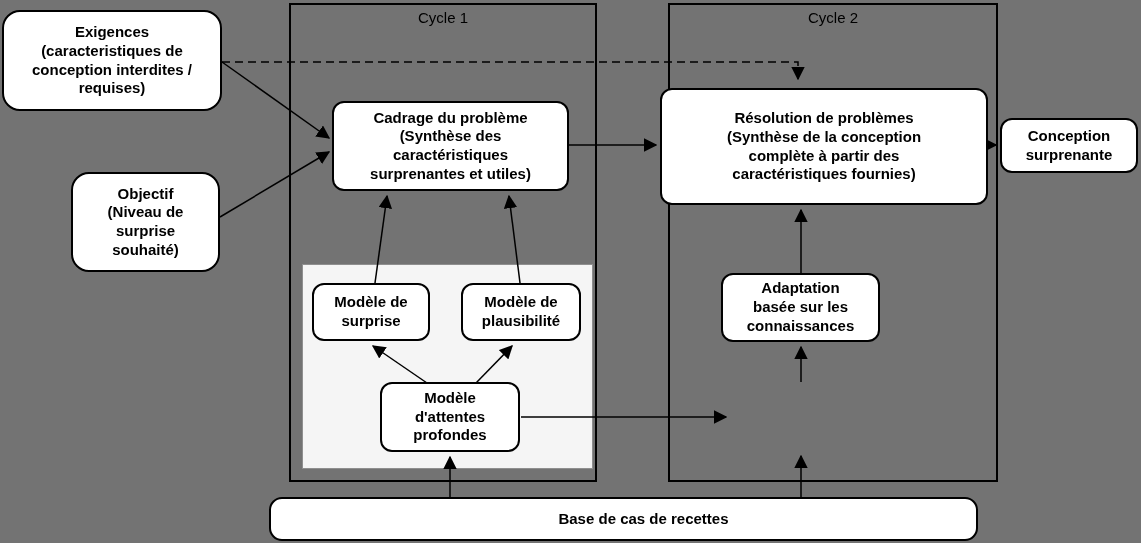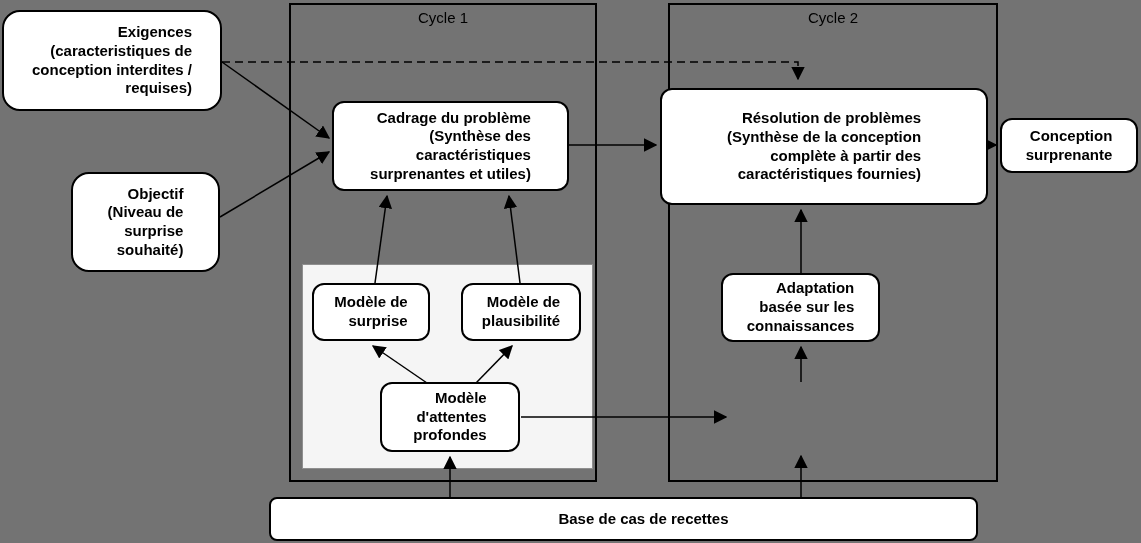--- a/index.html
+++ b/index.html
@@ -48,30 +48,30 @@
   }
   .node {
     position: absolute;
     box-sizing: border-box;
     background: #ffffff;
     border: 2px solid #000;
     border-radius: 12px;
     display: flex;
     align-items: center;
     justify-content: center;
-    text-align: right;
+    text-align: center;
     font-size: 15px;
     font-weight: 700;
     line-height: 1.25;
     white-space: pre-line;
     padding: 2px 4px;
     z-index: 4;
   }
   .big-round { border-radius: 18px; }
-  .base-round { border-radius: 8px; padding-left: 44px; }
+  .base-round { border-radius: 13px; padding-left: 44px; }
 </style>
 </head>
 <body>
 
 <div class="canvas">
 
   <div class="cycle" style="left:289px; top:3px; width:308px; height:479px;">
     <div class="cycle-title">Cycle 1</div>
   </div>
   <div class="cycle" style="left:628px; top:3px; width:330px; height:479px;margin-left:40px;">

